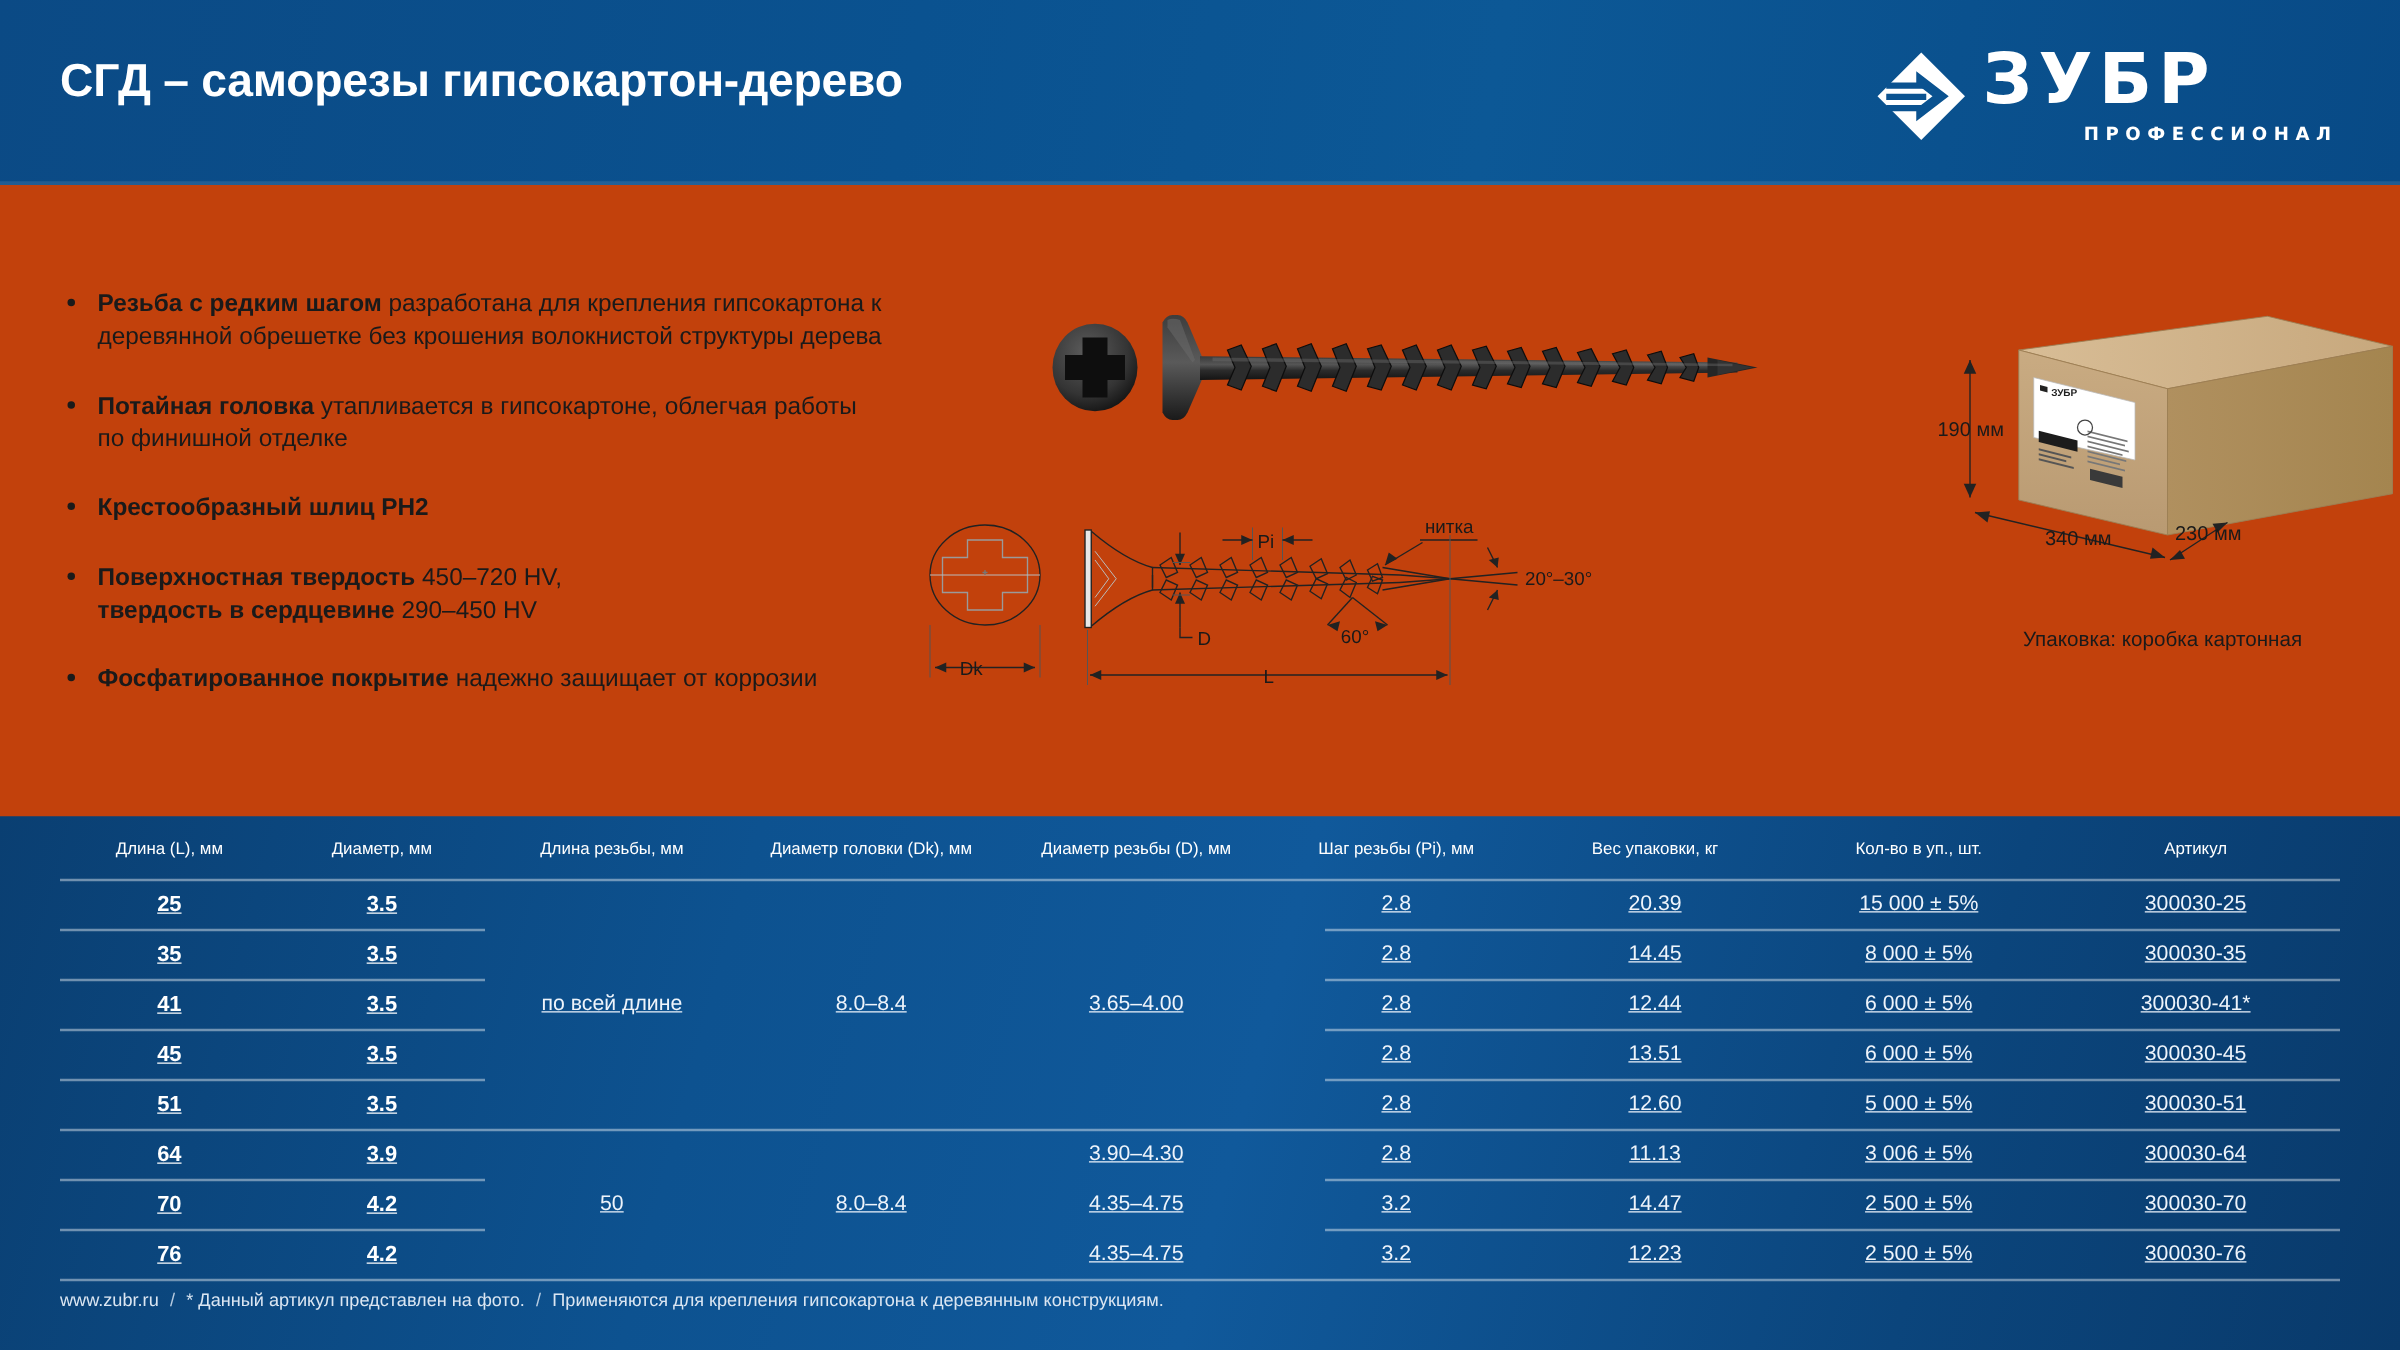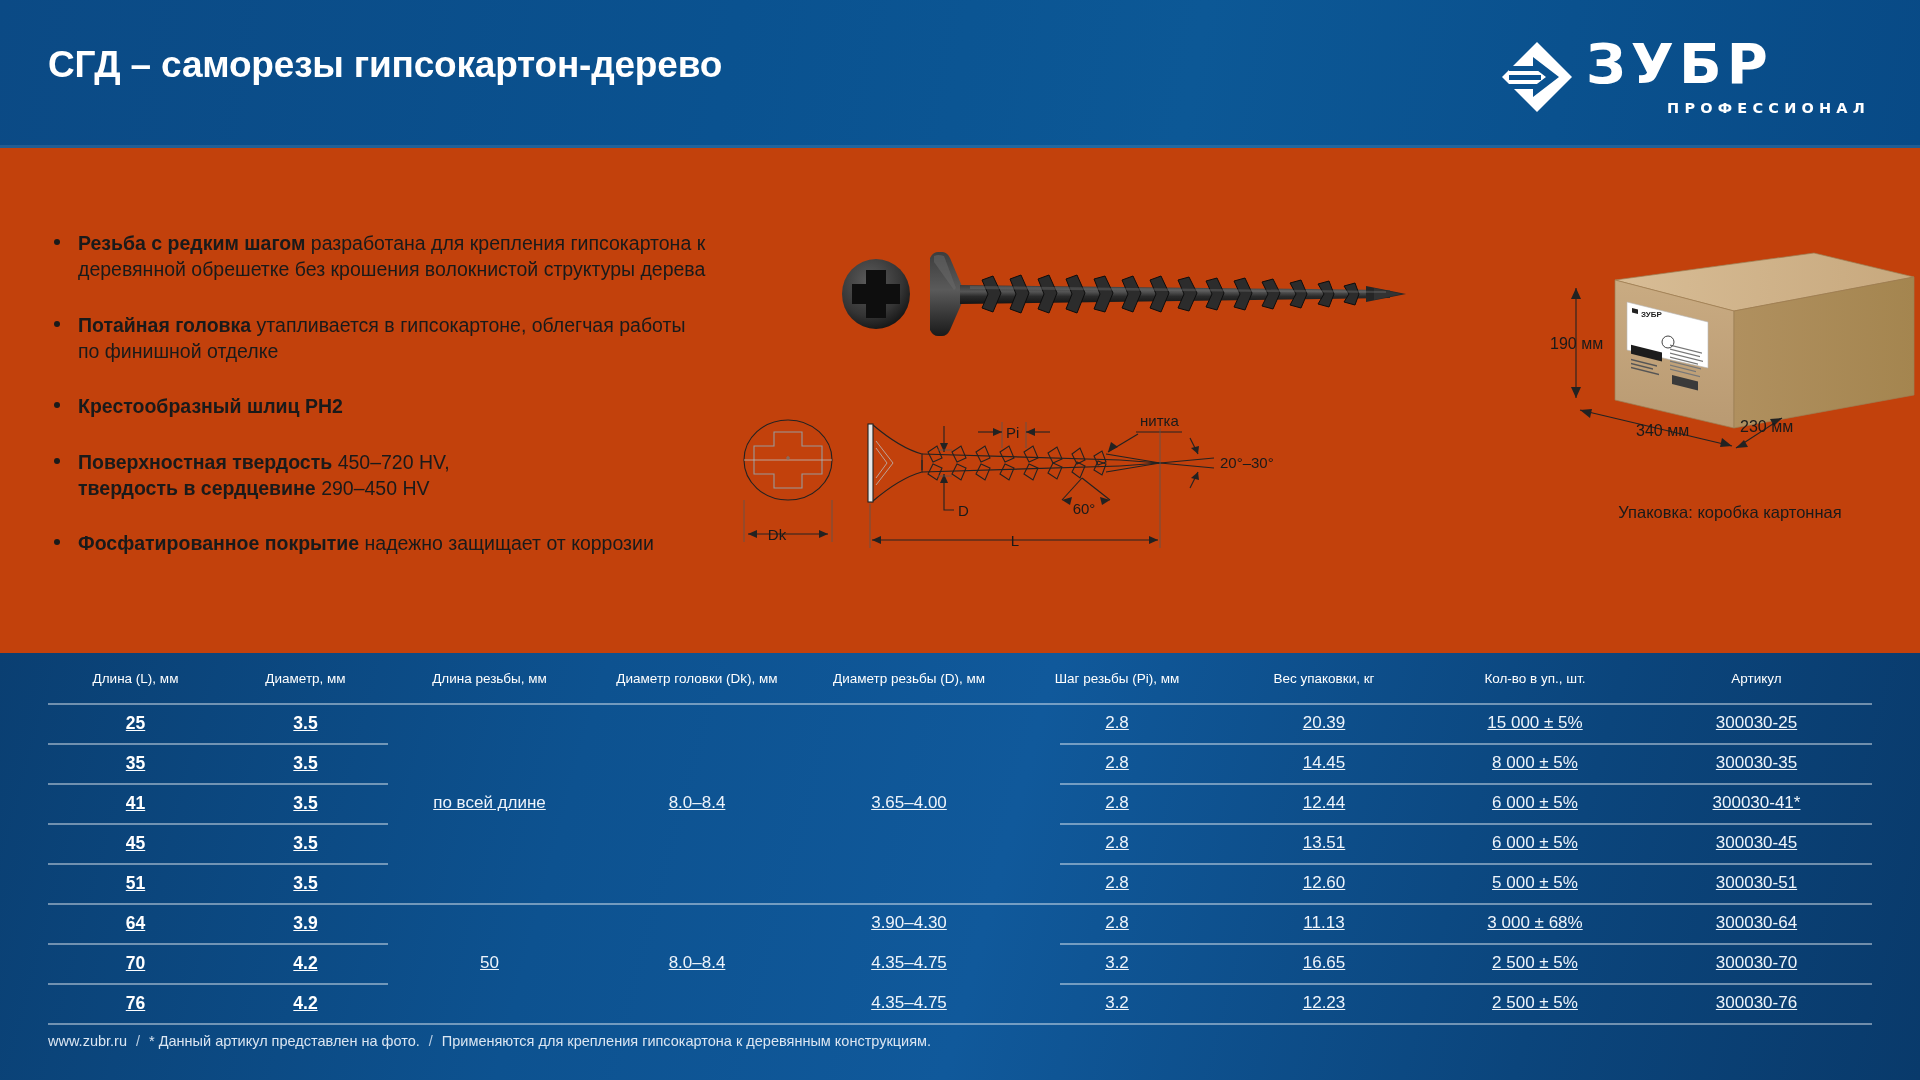--- a/index.html
+++ b/index.html
@@ -584,30 +584,30 @@
         </tr>
 
         <tr>
           <td class="c0 strong">64</td>
           <td class="c1 strong">3.9</td>
           <td class="c2 light" rowspan="3">50</td>
           <td class="c3 light" rowspan="3">8.0–8.4</td>
           <td class="c4 light">3.90–4.30</td>
           <td class="c5 light">2.8</td>
           <td class="c6 light">11.13</td>
-          <td class="c7 light">3 000 ± 68%</td>
+          <td class="c7 light">3 006 ± 5%</td>
           <td class="c8 light">300030-64</td>
         </tr>
 
         <tr>
           <td class="c0 strong">70</td>
           <td class="c1 strong">4.2</td>
           <td class="c4 light">4.35–4.75</td>
           <td class="c5 light">3.2</td>
-          <td class="c6 light">16.65</td>
+          <td class="c6 light">14.47</td>
           <td class="c7 light">2 500 ± 5%</td>
           <td class="c8 light">300030-70</td>
         </tr>
 
         <tr>
           <td class="c0 strong">76</td>
           <td class="c1 strong">4.2</td>
           <td class="c4 light">4.35–4.75</td>
           <td class="c5 light">3.2</td>
           <td class="c6 light">12.23</td>

